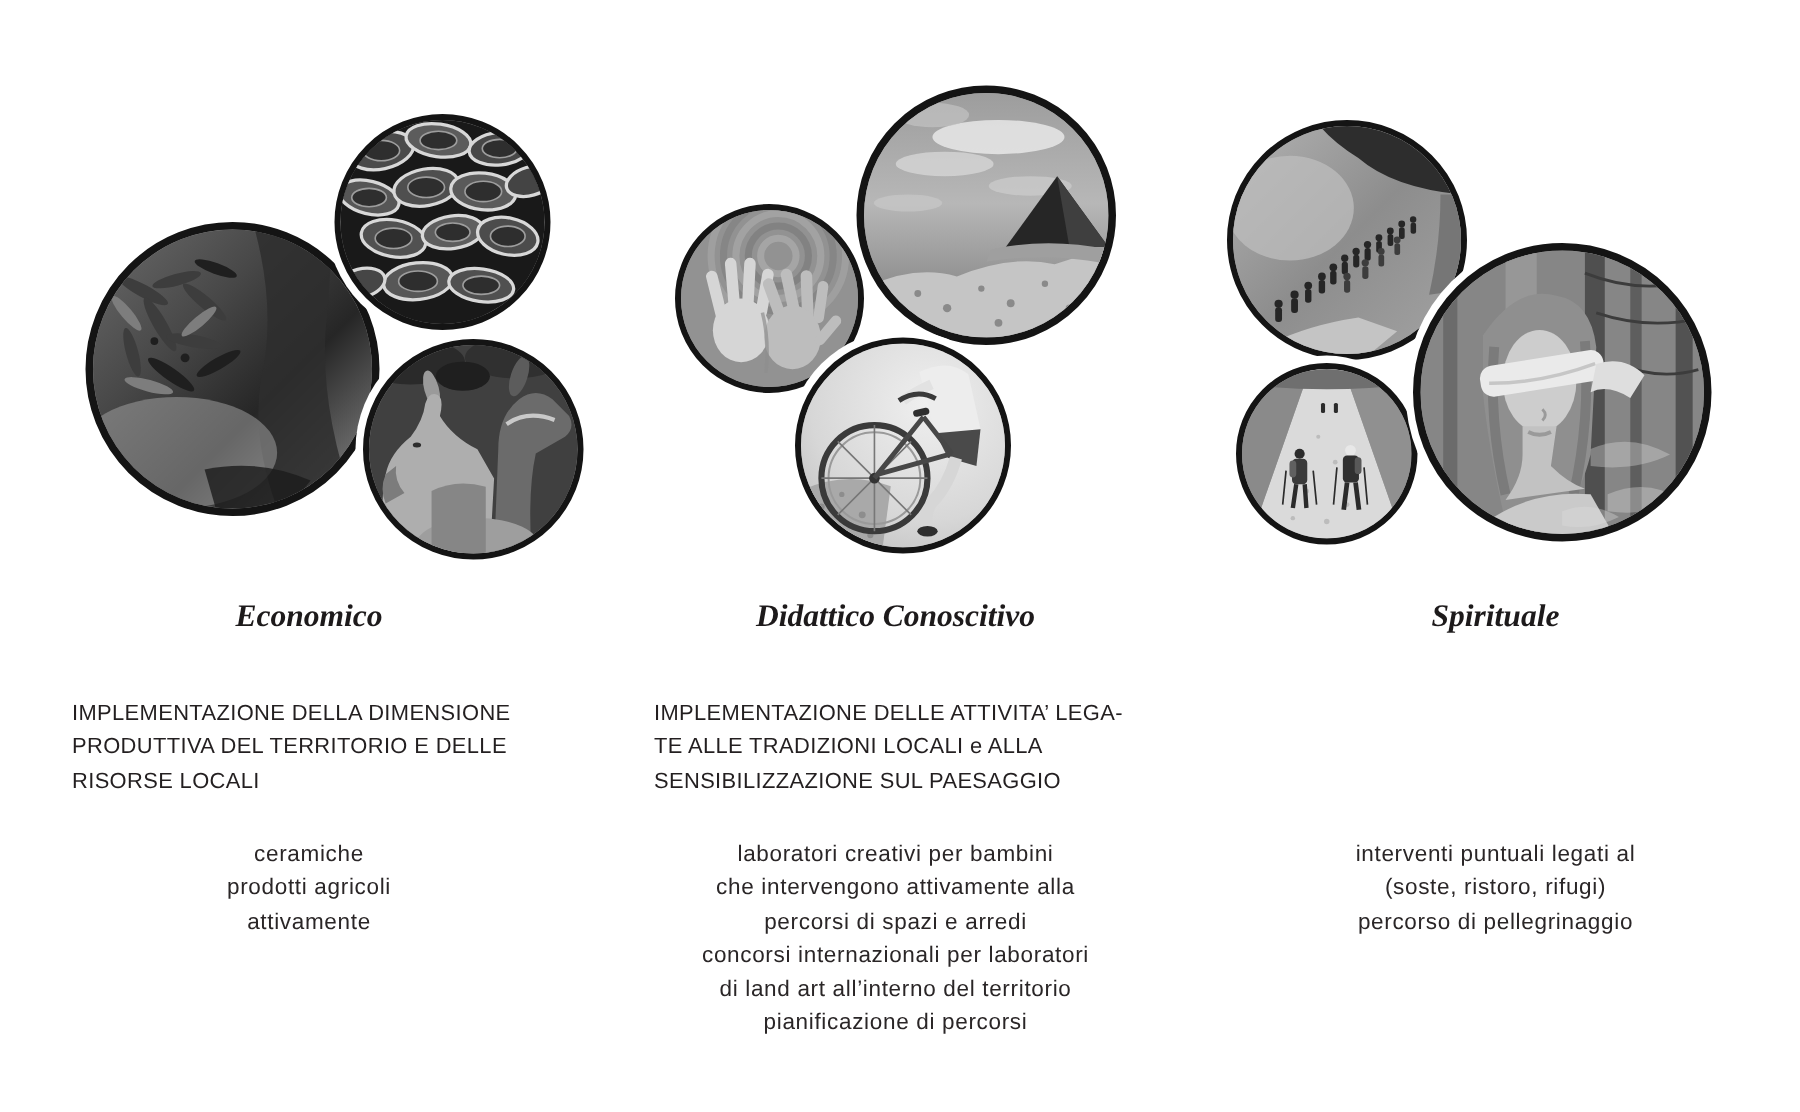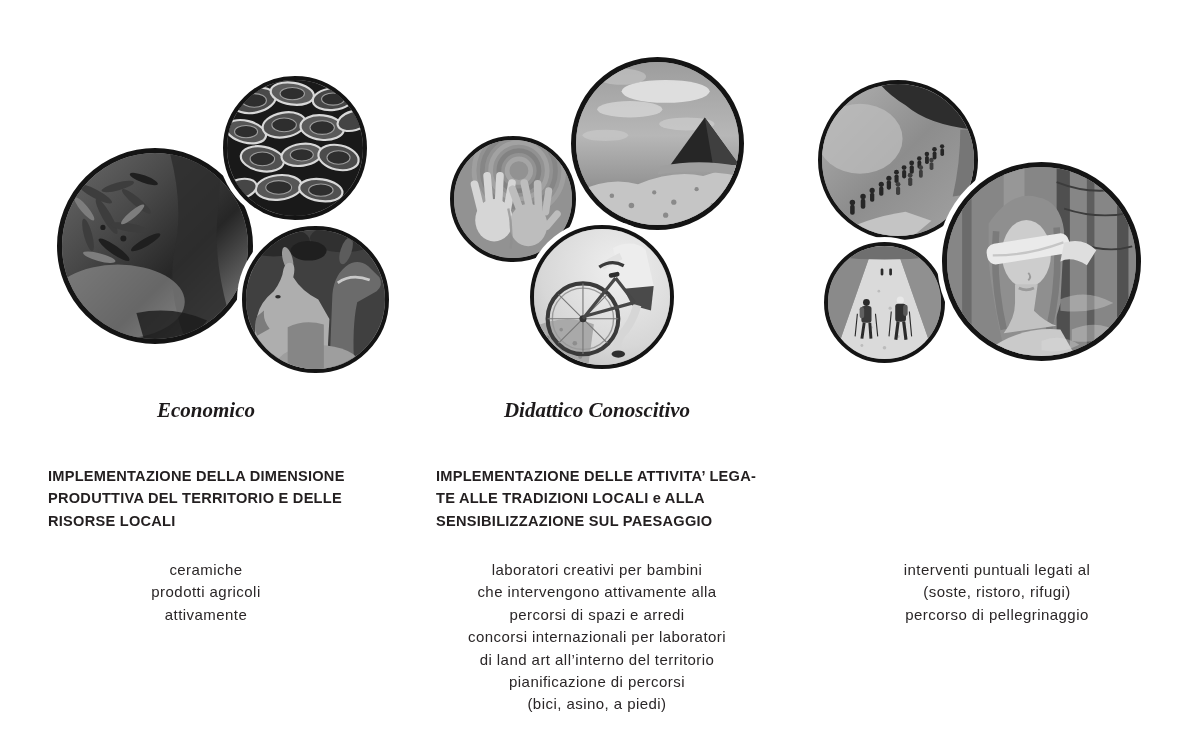--- a/index.html
+++ b/index.html
@@ -11,21 +11,21 @@
   }
   .column{position:absolute;top:4px;height:536px;}
   .heading{
     position:absolute;top:394px;left:0;right:0;margin:0;
     font-family:"Liberation Serif", serif;
     font-style:italic;font-weight:bold;font-size:21px;
     text-align:center;color:#1d1a1b;
   }
   .description{
     position:absolute;top:461px;left:0;right:0;
-    font-weight:bold;font-size:14.6px;line-height:22.3px;
+    font-weight:normal;font-size:14.6px;line-height:22.3px;
     letter-spacing:0.25px;white-space:pre-line;color:#231f20;
   }
   .items{position:absolute;top:555px;left:0;right:0;text-align:center;}
   .item{font-size:15px;line-height:22.4px;letter-spacing:0.45px;color:#2a2627;}
   .photo{
     position:absolute;border-radius:50%;overflow:hidden;
     border:4px solid #141414;box-sizing:border-box;
     box-shadow:0 0 0 5px #ffffff;background:#9a9a9a;
   }
   .photo.lg{border-width:5px;}
@@ -378,23 +378,23 @@
   <div class="description">IMPLEMENTAZIONE DELLE ATTIVITA’ LEGA-
 TE ALLE TRADIZIONI LOCALI e ALLA
 SENSIBILIZZAZIONE SUL PAESAGGIO</div>
   <div class="items">
     <div class="item">laboratori creativi per bambini</div>
     <div class="item">che intervengono attivamente alla</div>
     <div class="item">percorsi di spazi e arredi</div>
     <div class="item">concorsi internazionali per laboratori</div>
     <div class="item">di land art all’interno del territorio</div>
     <div class="item">pianificazione di percorsi</div>
-    <div class="item">(bici, asino, a piedi)</div>
   </div>
 </section>
 
 <section class="column" style="left:838px;width:318px;">
+  <h2 class="heading">Spirituale</h2>
   <div class="items">
     <div class="item">interventi puntuali legati al</div>
     <div class="item">(soste, ristoro, rifugi)</div>
     <div class="item">percorso di pellegrinaggio</div>
   </div>
 </section>
 
 </body></html>

